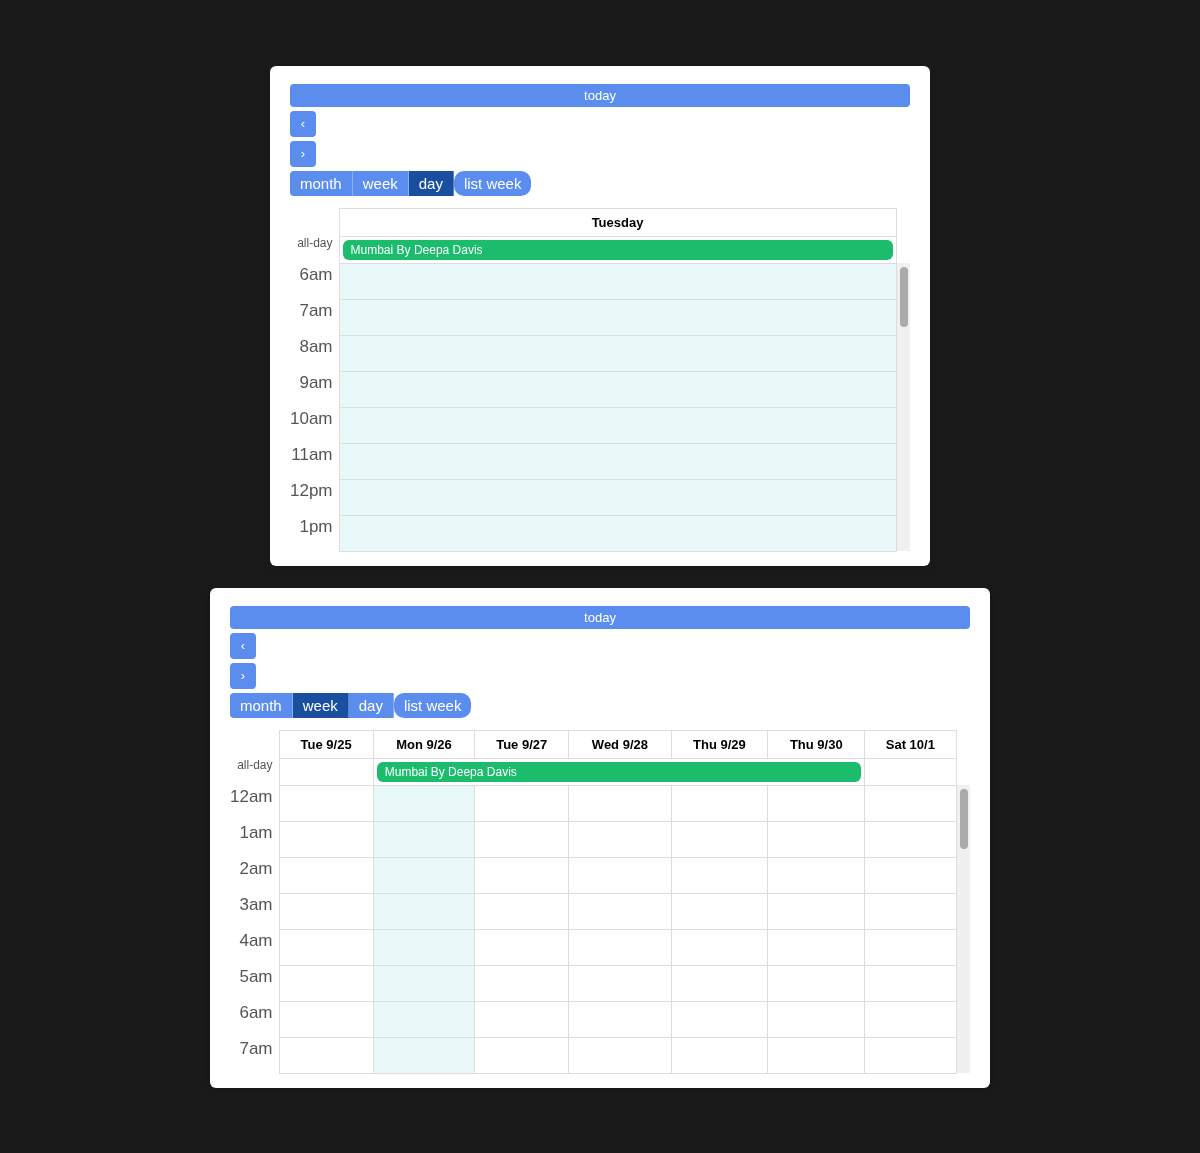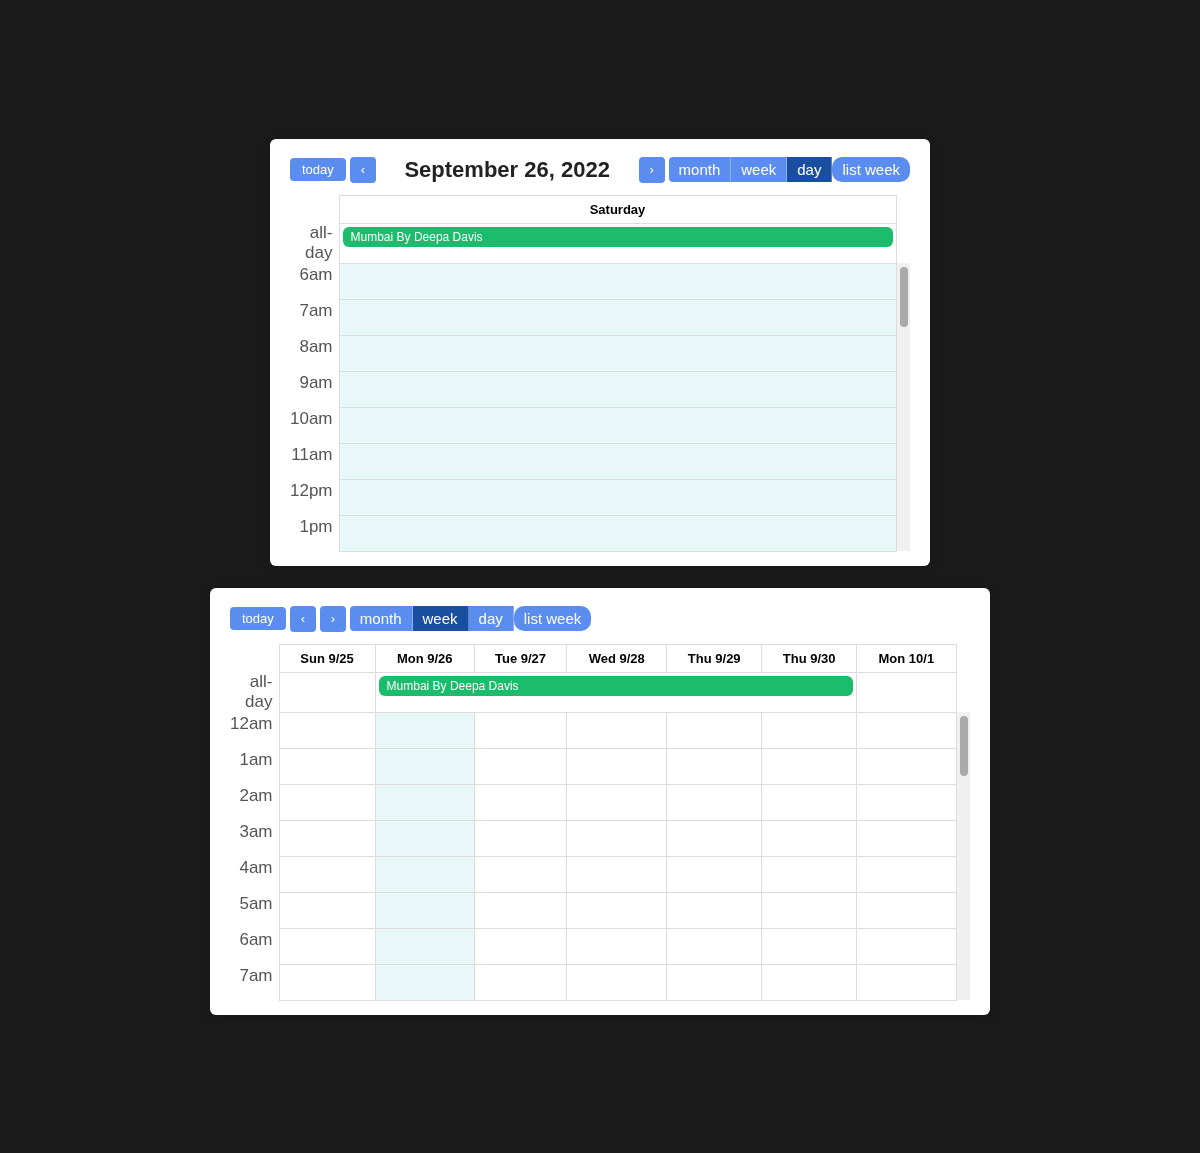--- a/index.html
+++ b/index.html
@@ -35,23 +35,23 @@
     
     .card-bottom {
       width: 780px;
       z-index: 1;
       position: relative;
     }
 
     
     .toolbar {
       display: flex;
-      align-items: center;
       gap: 4px;
       margin-bottom: 12px;
+      flex-direction: column;
     }
     .btn-today {
       background: #5b8def;
       color: #fff;
       border: none;
       border-radius: 4px;
       padding: 4px 12px;
       font-size: 13px;
       cursor: pointer;
     }
@@ -122,21 +122,21 @@
       border: none !important;
       white-space: nowrap;
       vertical-align: top;
       padding-top: 2px;
     }
     .allday-label {
       width: 44px;
       text-align: right;
       padding: 0 6px;
       color: #555;
-      font-size: 17px;
+      font-size: 12px;
       border: none !important;
     }
     .allday-cell {
       padding: 3px;
     }
     .event-bar {
       background: #1bbc6b;
       color: #fff;
       font-size: 12px;
       padding: 3px 8px;
@@ -182,35 +182,34 @@
   </style>
 </head>
 <body>
 
 <div class="stack">
 
   <div class="calendar-card card-top">
     <div class="toolbar">
       <button class="btn-today">today</button>
       <button class="btn-nav">‹</button>
-      <span class="date-title">September 26, 2022</span>
       <button class="btn-nav">›</button>
       <div class="view-buttons">
         <button class="view-btn">month</button>
         <button class="view-btn">week</button>
         <button class="view-btn active">day</button>
         <button class="view-btn">list week</button>
       </div>
     </div>
 
     <table class="cal-table">
       <thead>
         <tr>
           <th style="border:none;width:44px;"></th>
-          <th>Saturday</th>
+          <th>Tuesday</th>
           <th style="width:14px;border:none;"></th>
         </tr>
       </thead>
       <tbody>
 
         <tr>
           <td class="allday-label">all-day</td>
           <td class="allday-cell">
             <div class="event-bar">Mumbai By Deepa Davis</div>
           </td>
@@ -266,27 +265,27 @@
         <button class="view-btn active">week</button>
         <button class="view-btn">day</button>
         <button class="view-btn">list week</button>
       </div>
     </div>
 
     <table class="cal-table">
       <thead>
         <tr>
           <th style="border:none;width:44px;"></th>
-          <th>Sun 9/25</th>
+          <th>Tue 9/25</th>
           <th>Mon 9/26</th>
           <th>Tue 9/27</th>
           <th>Wed 9/28</th>
           <th>Thu 9/29</th>
           <th>Thu 9/30</th>
-          <th>Mon 10/1</th>
+          <th>Sat 10/1</th>
           <th style="width:14px;border:none;"></th>
         </tr>
       </thead>
       <tbody>
 
         <tr>
           <td class="allday-label">all-day</td>
           <td class="allday-cell"></td>
           <td class="allday-cell" colspan="5">
             <div class="event-bar">Mumbai By Deepa Davis</div>

